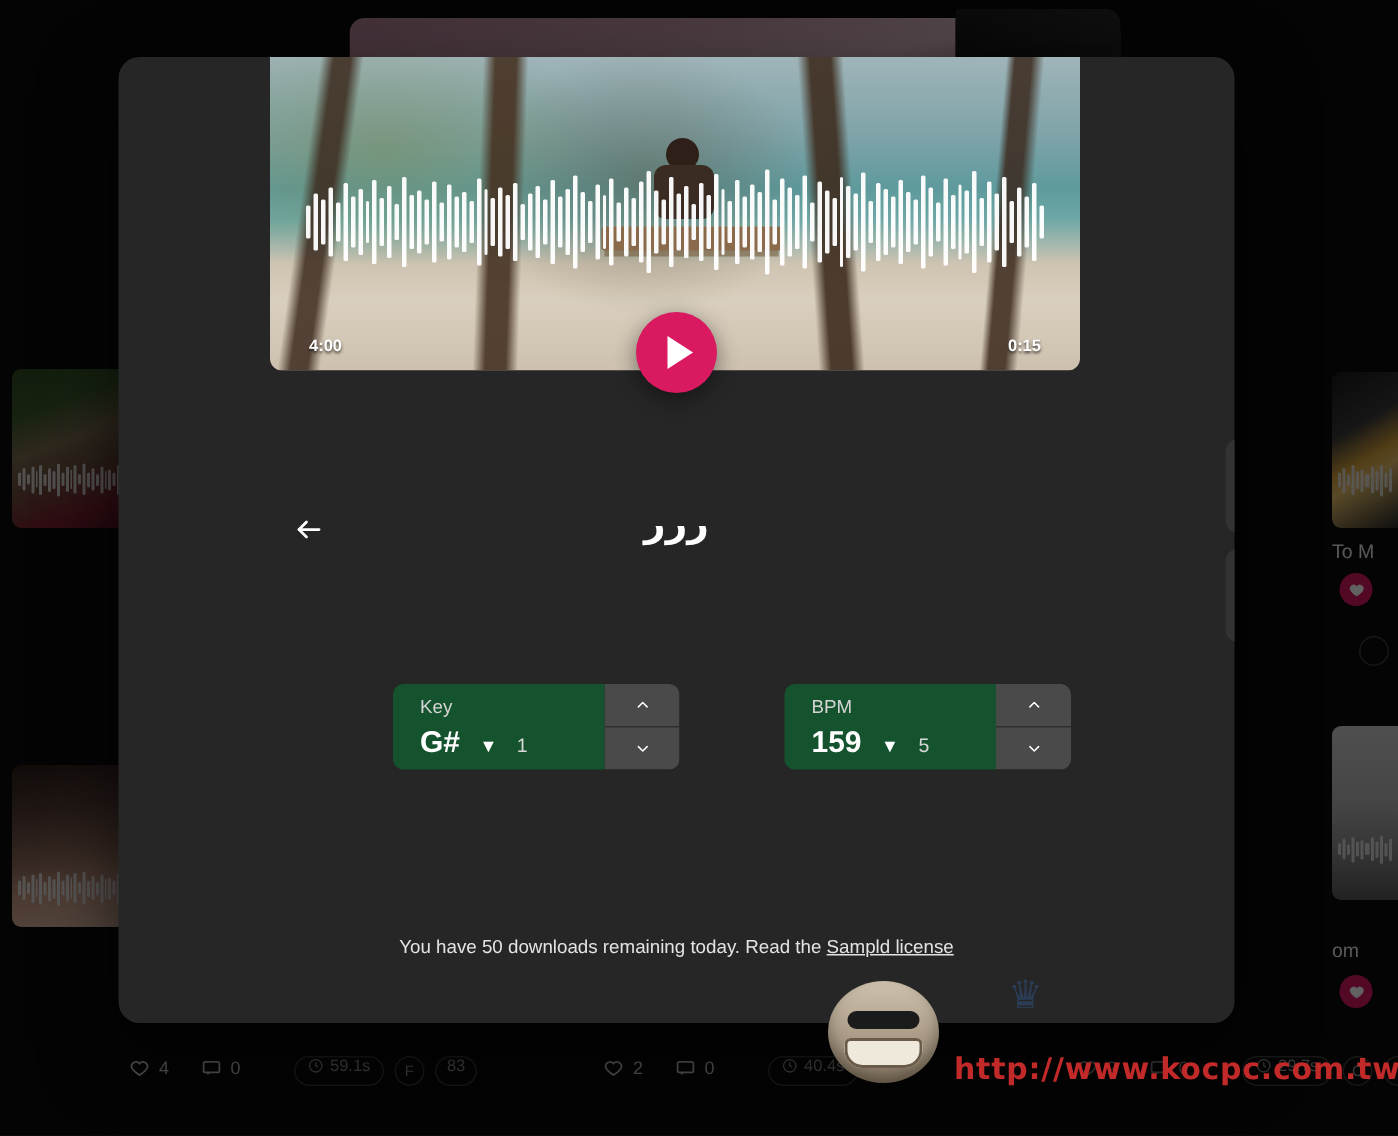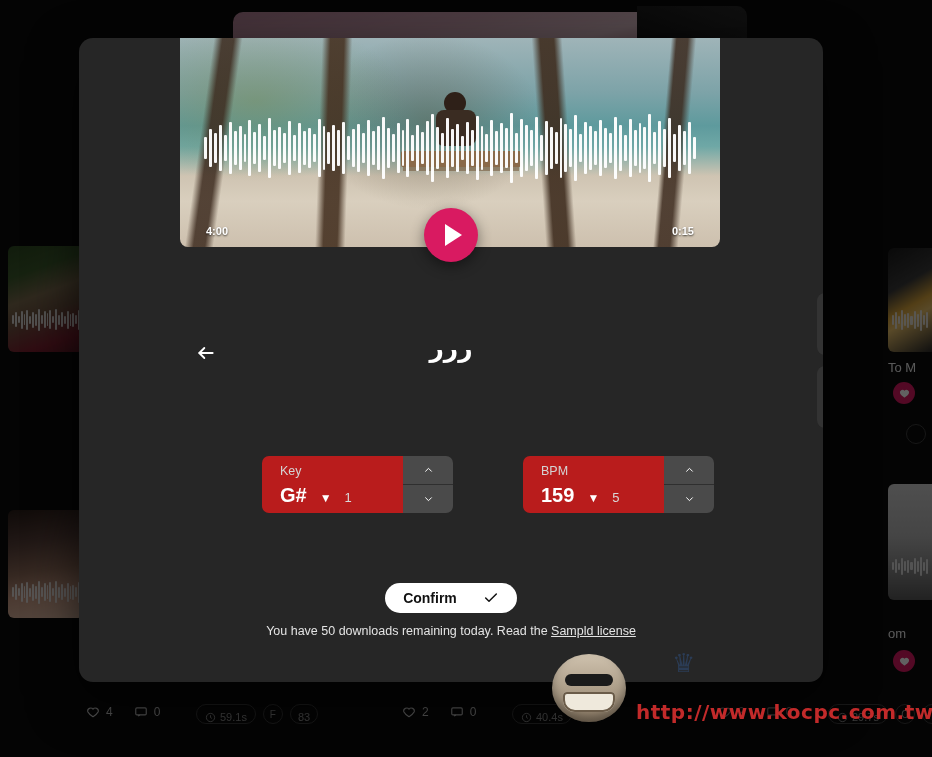--- a/index.html
+++ b/index.html
@@ -30,21 +30,21 @@
   .grad-g { background:
       linear-gradient(200deg,#2a2a2a 0%,#1b1b1b 60%,#111 100%); }
 
   .mini-wave { position:absolute; left:0; right:0; bottom:18%; height:26px;
                display:flex; align-items:center; gap:1px; padding:0 4px; opacity:.85; }
   .mini-wave i { display:block; flex:1 1 auto; background:#e8e8e8; border-radius:1px; }
 
   .bg-title { position:absolute; color:#e9e9e9; font-size:13px; white-space:nowrap; }
   .bg-meta-row { position:absolute; display:flex; align-items:center; gap:7px; }
   .pill { border:1px solid #3d3d3d; border-radius:11px; height:20px; padding:0 8px;
-          display:flex; align-items:flex-end; gap:4px; color:#9a9a9a; font-size:11px; }
+          display:flex; align-items:flex-start; gap:4px; color:#9a9a9a; font-size:11px; }
   .circ { width:20px; height:20px; border-radius:50%; border:1px solid #3d3d3d;
           display:flex; align-items:center; justify-content:center; color:#9a9a9a; font-size:10px; }
   .ic-stat { display:flex; align-items:center; gap:6px; color:#cfcfcf; font-size:12px; }
   .pink-dot { width:22px; height:22px; border-radius:50%; background:#d91a61;
               display:flex; align-items:center; justify-content:center; }
 
   .bottom-bar { position:absolute; left:0; right:0; bottom:24px; height:34px; }
 
   
   .scrim { position:absolute; inset:0; background:rgba(0,0,0,.62); }
@@ -117,21 +117,21 @@
 
   
   .side-badges { position:absolute; right:-48px; top:255px; width:54px; }
   .badge { width:54px; height:62px; background:#333333; border-radius:8px;
     display:flex; flex-direction:column; align-items:center; justify-content:center; gap:1px;
     margin-bottom:11px; }
 
   
   .steppers { position:absolute; left:183px; top:418px; display:flex; gap:70px; }
   .stepper { display:flex; align-items:stretch; height:57px; }
-  .stepper-main { background:#b91c1c; border-radius:7px 0 0 7px; width:141px;
+  .stepper-main { background:#14532d; border-radius:7px 0 0 7px; width:141px;
     padding:9px 0 0 18px; }
   .stepper-main.wide { width:141px; }
   .st-lab { color:#d4d4d4; font-size:12.5px; line-height:1; margin-bottom:7px; }
   .st-row { display:flex; align-items:baseline; gap:13px; }
   .st-val { color:#fff; font-size:20px; font-weight:700; line-height:1; }
   .st-arrow { color:#fff; font-size:12px; line-height:1; }
   .st-delta { color:#d8d8d8; font-size:13px; line-height:1; }
   .st-btns { display:flex; flex-direction:column; width:50px;
     border-radius:0 7px 7px 0; overflow:hidden; }
   .st-btn { flex:1; background:#4a4a4a; border:none; cursor:pointer;
@@ -561,28 +561,20 @@
           </button>
           <button class="st-btn">
             <svg width="15" height="10" viewBox="0 0 24 24" fill="none" stroke="#fff" stroke-width="2.4" stroke-linecap="round" stroke-linejoin="round">
                 <path d="M5 9l7 7 7-7"></path>
               </svg>
           </button>
         </div>
       </div>
     </div>
 
-    <div class="confirm-wrap">
-      <button class="confirm">
-        <span>Confirm</span>
-        <svg width="16" height="16" viewBox="0 0 24 24" fill="none" stroke="#111" stroke-width="2.2" stroke-linecap="round" stroke-linejoin="round">
-            <path d="M20 6L9 17l-5-5"></path>
-          </svg>
-      </button>
-    </div>
 
     <div class="license">
       <span>You have 50 downloads remaining today. Read the </span><a href="#">Sampld license</a>
     </div>
   </div>
 
   <div class="wm">
     <div class="wm-face"></div>
     <div class="wm-crown">♛</div>
     <div class="wm-url">http://www.kocpc.com.tw</div>

